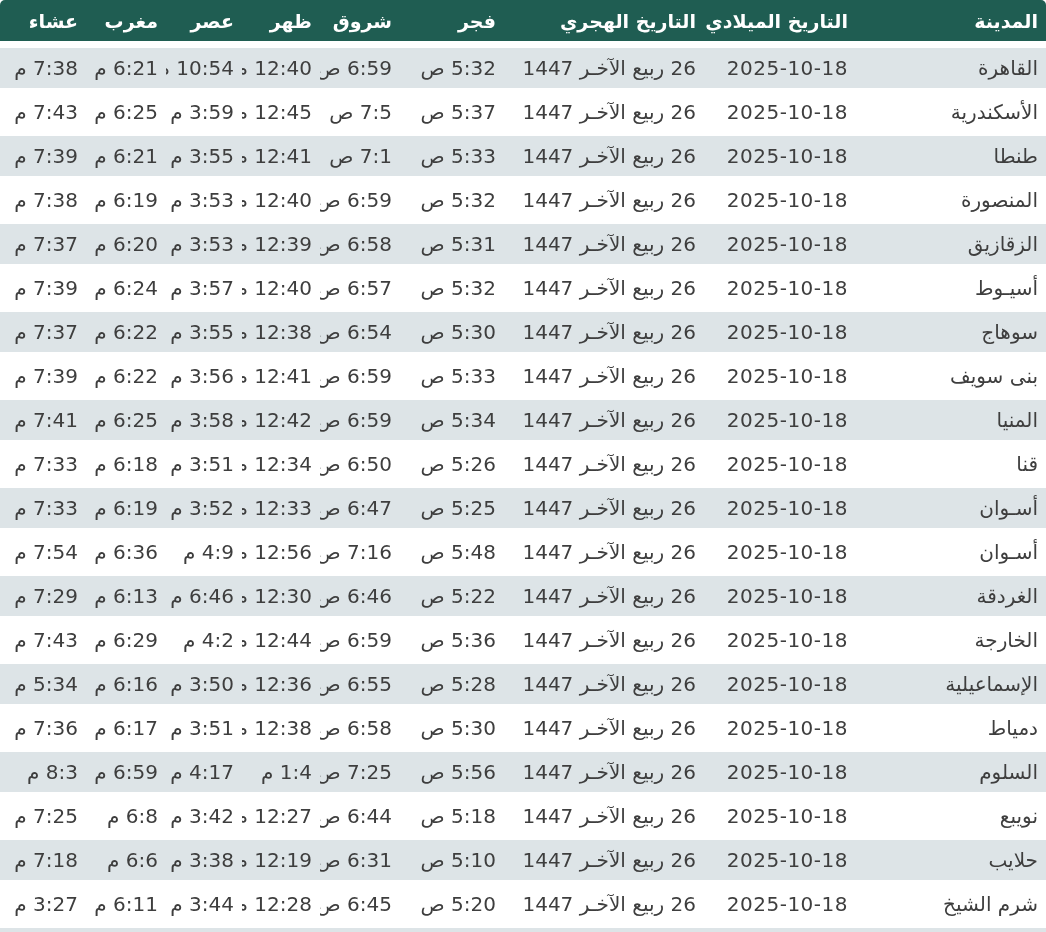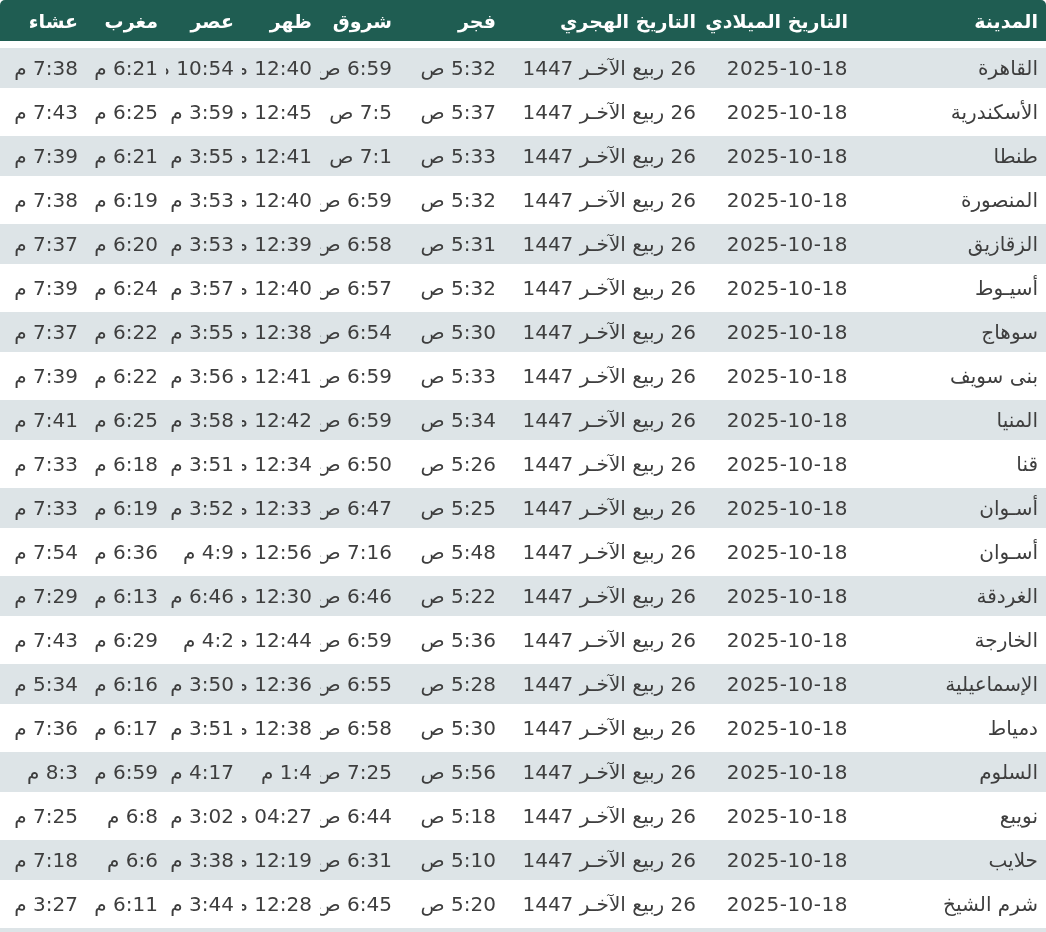--- a/index.html
+++ b/index.html
@@ -266,22 +266,22 @@
           <td data-name="cell-asr">4:17 م</td>
           <td data-name="cell-maghrib">6:59 م</td>
           <td data-name="cell-isha">8:3 م</td>
         </tr>
         <tr data-name="table-row">
           <td data-name="cell-city">نويبع</td>
           <td data-name="cell-gregorian">2025-10-18</td>
           <td data-name="cell-hijri">26 ربيع الآخـر 1447</td>
           <td data-name="cell-fajr">5:18 ص</td>
           <td data-name="cell-sunrise">6:44 ص</td>
-          <td data-name="cell-dhuhr">04:27 م</td>
-          <td data-name="cell-asr">3:02 م</td>
+          <td data-name="cell-dhuhr">12:27 م</td>
+          <td data-name="cell-asr">3:42 م</td>
           <td data-name="cell-maghrib">6:8 م</td>
           <td data-name="cell-isha">7:25 م</td>
         </tr>
         <tr data-name="table-row">
           <td data-name="cell-city">حلايب</td>
           <td data-name="cell-gregorian">2025-10-18</td>
           <td data-name="cell-hijri">26 ربيع الآخـر 1447</td>
           <td data-name="cell-fajr">5:10 ص</td>
           <td data-name="cell-sunrise">6:31 ص</td>
           <td data-name="cell-dhuhr">12:19 م</td>

